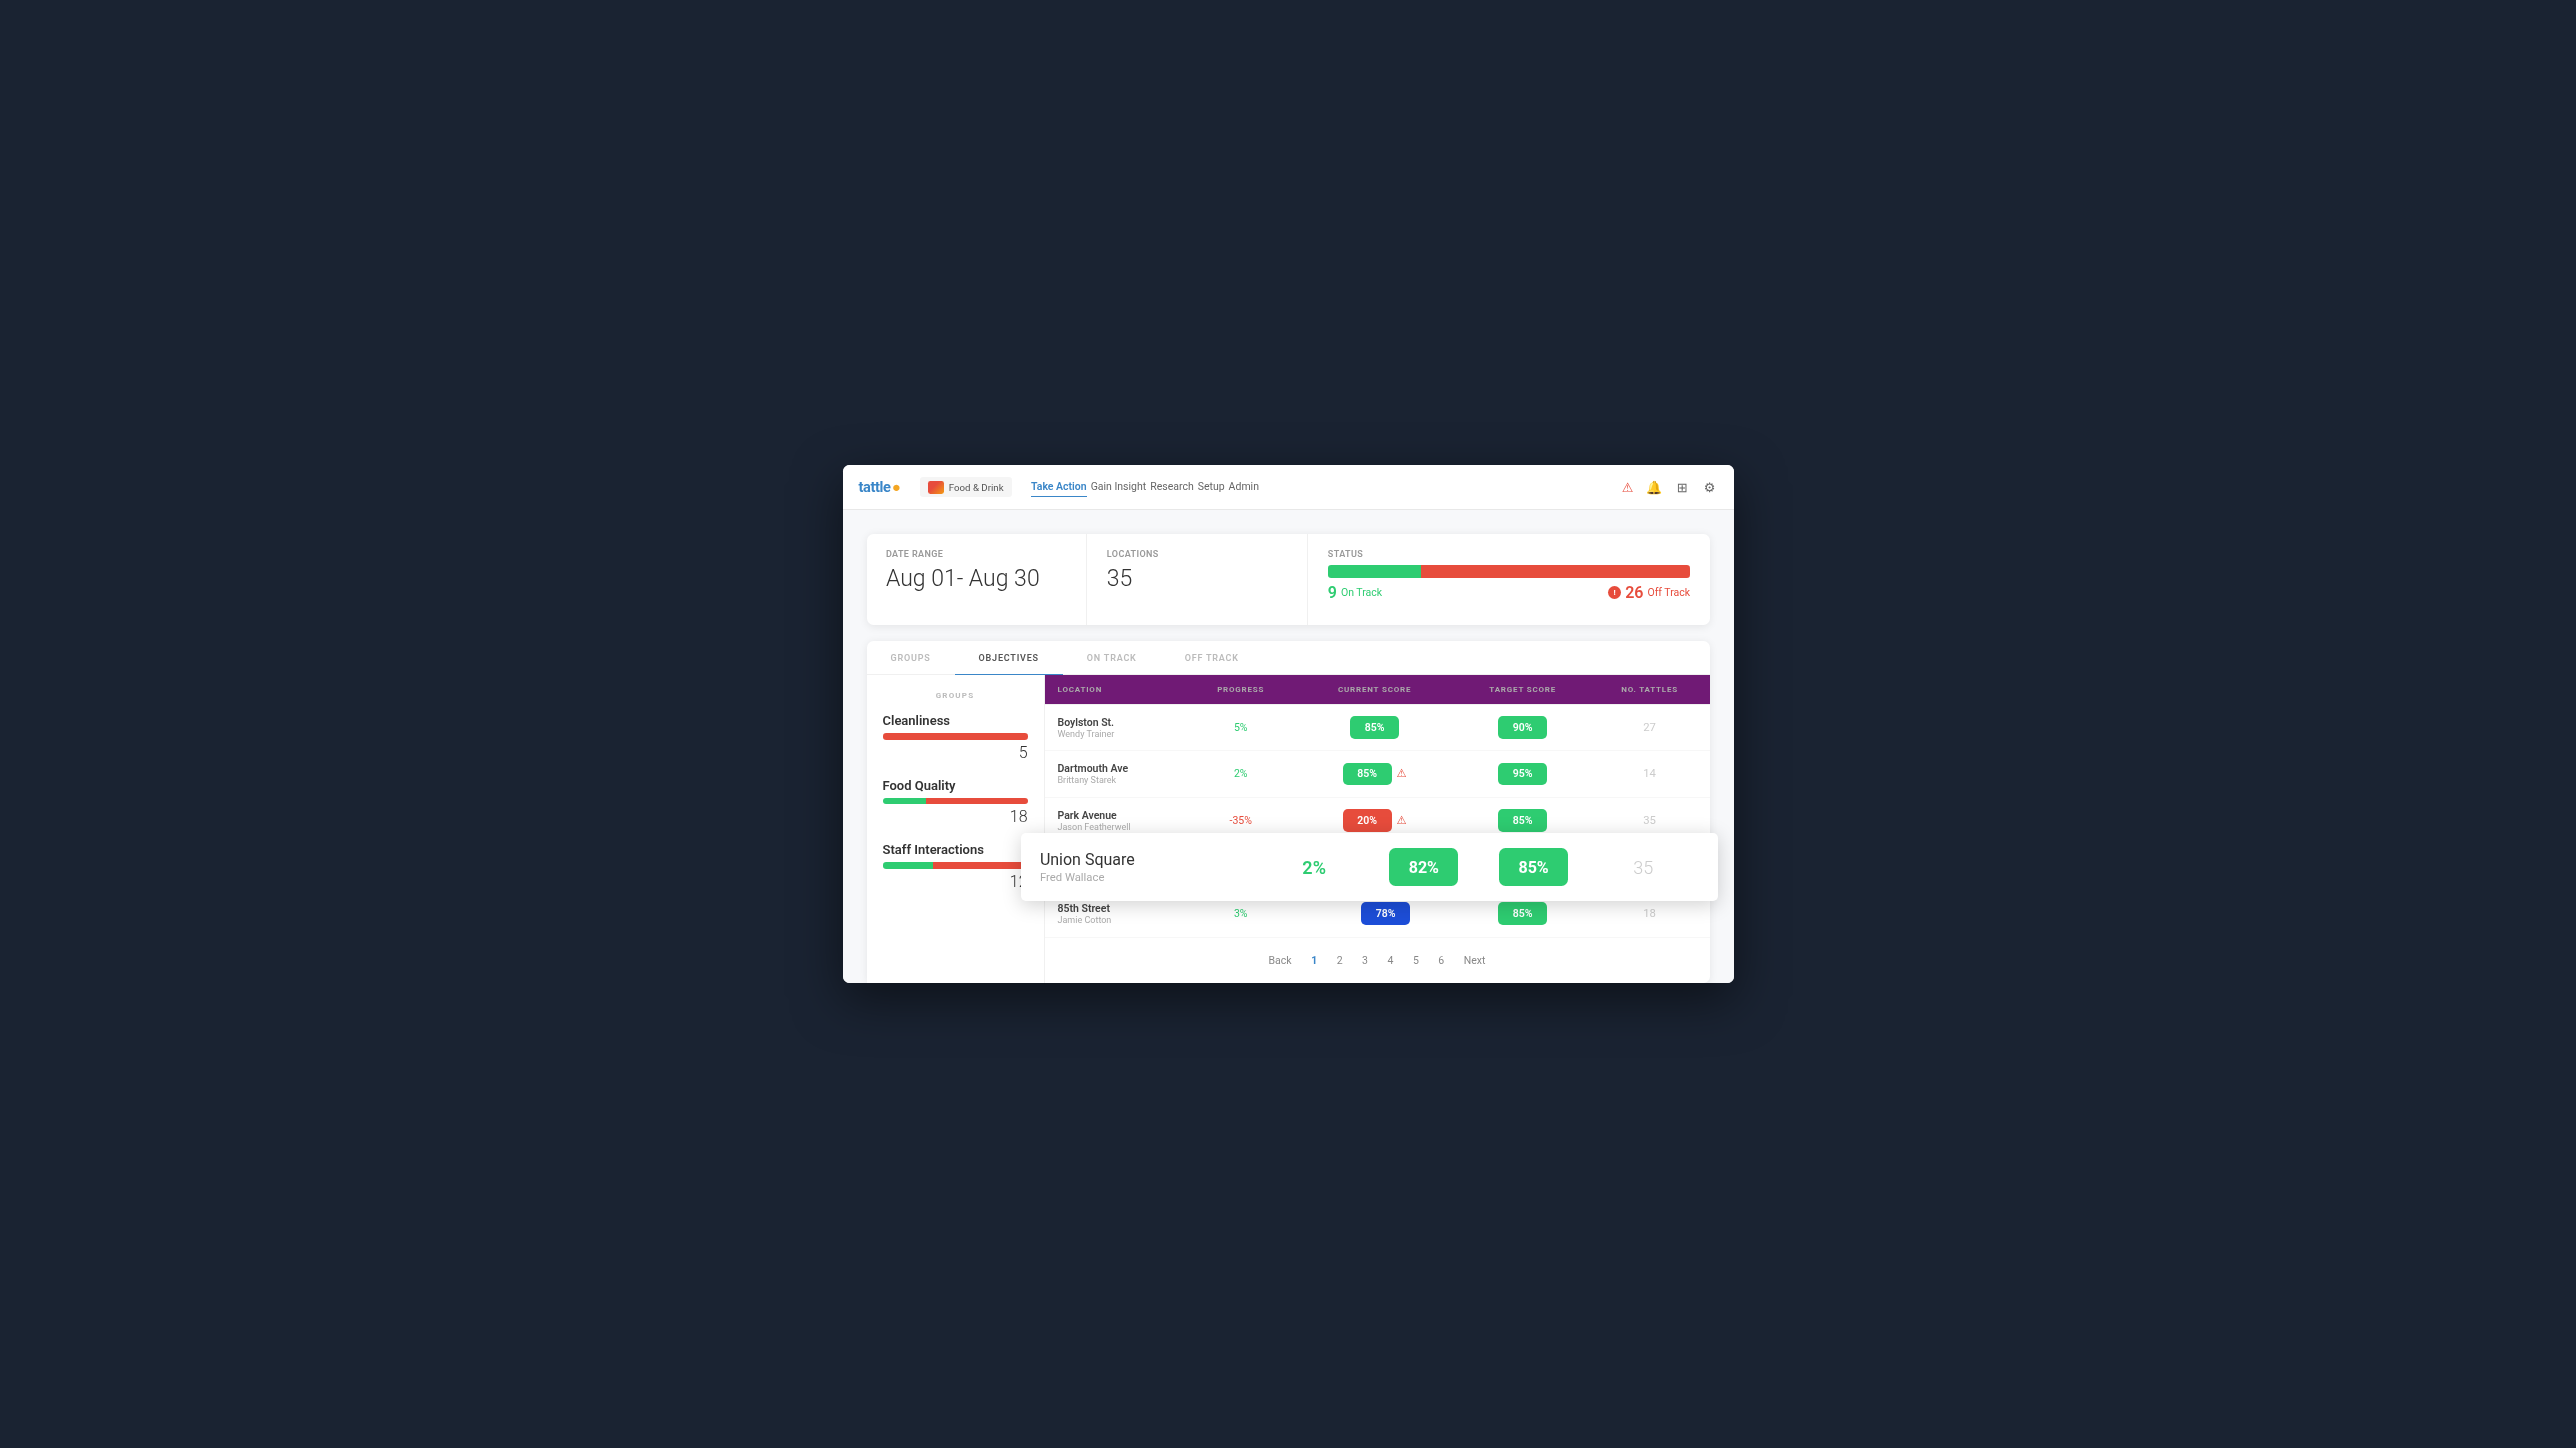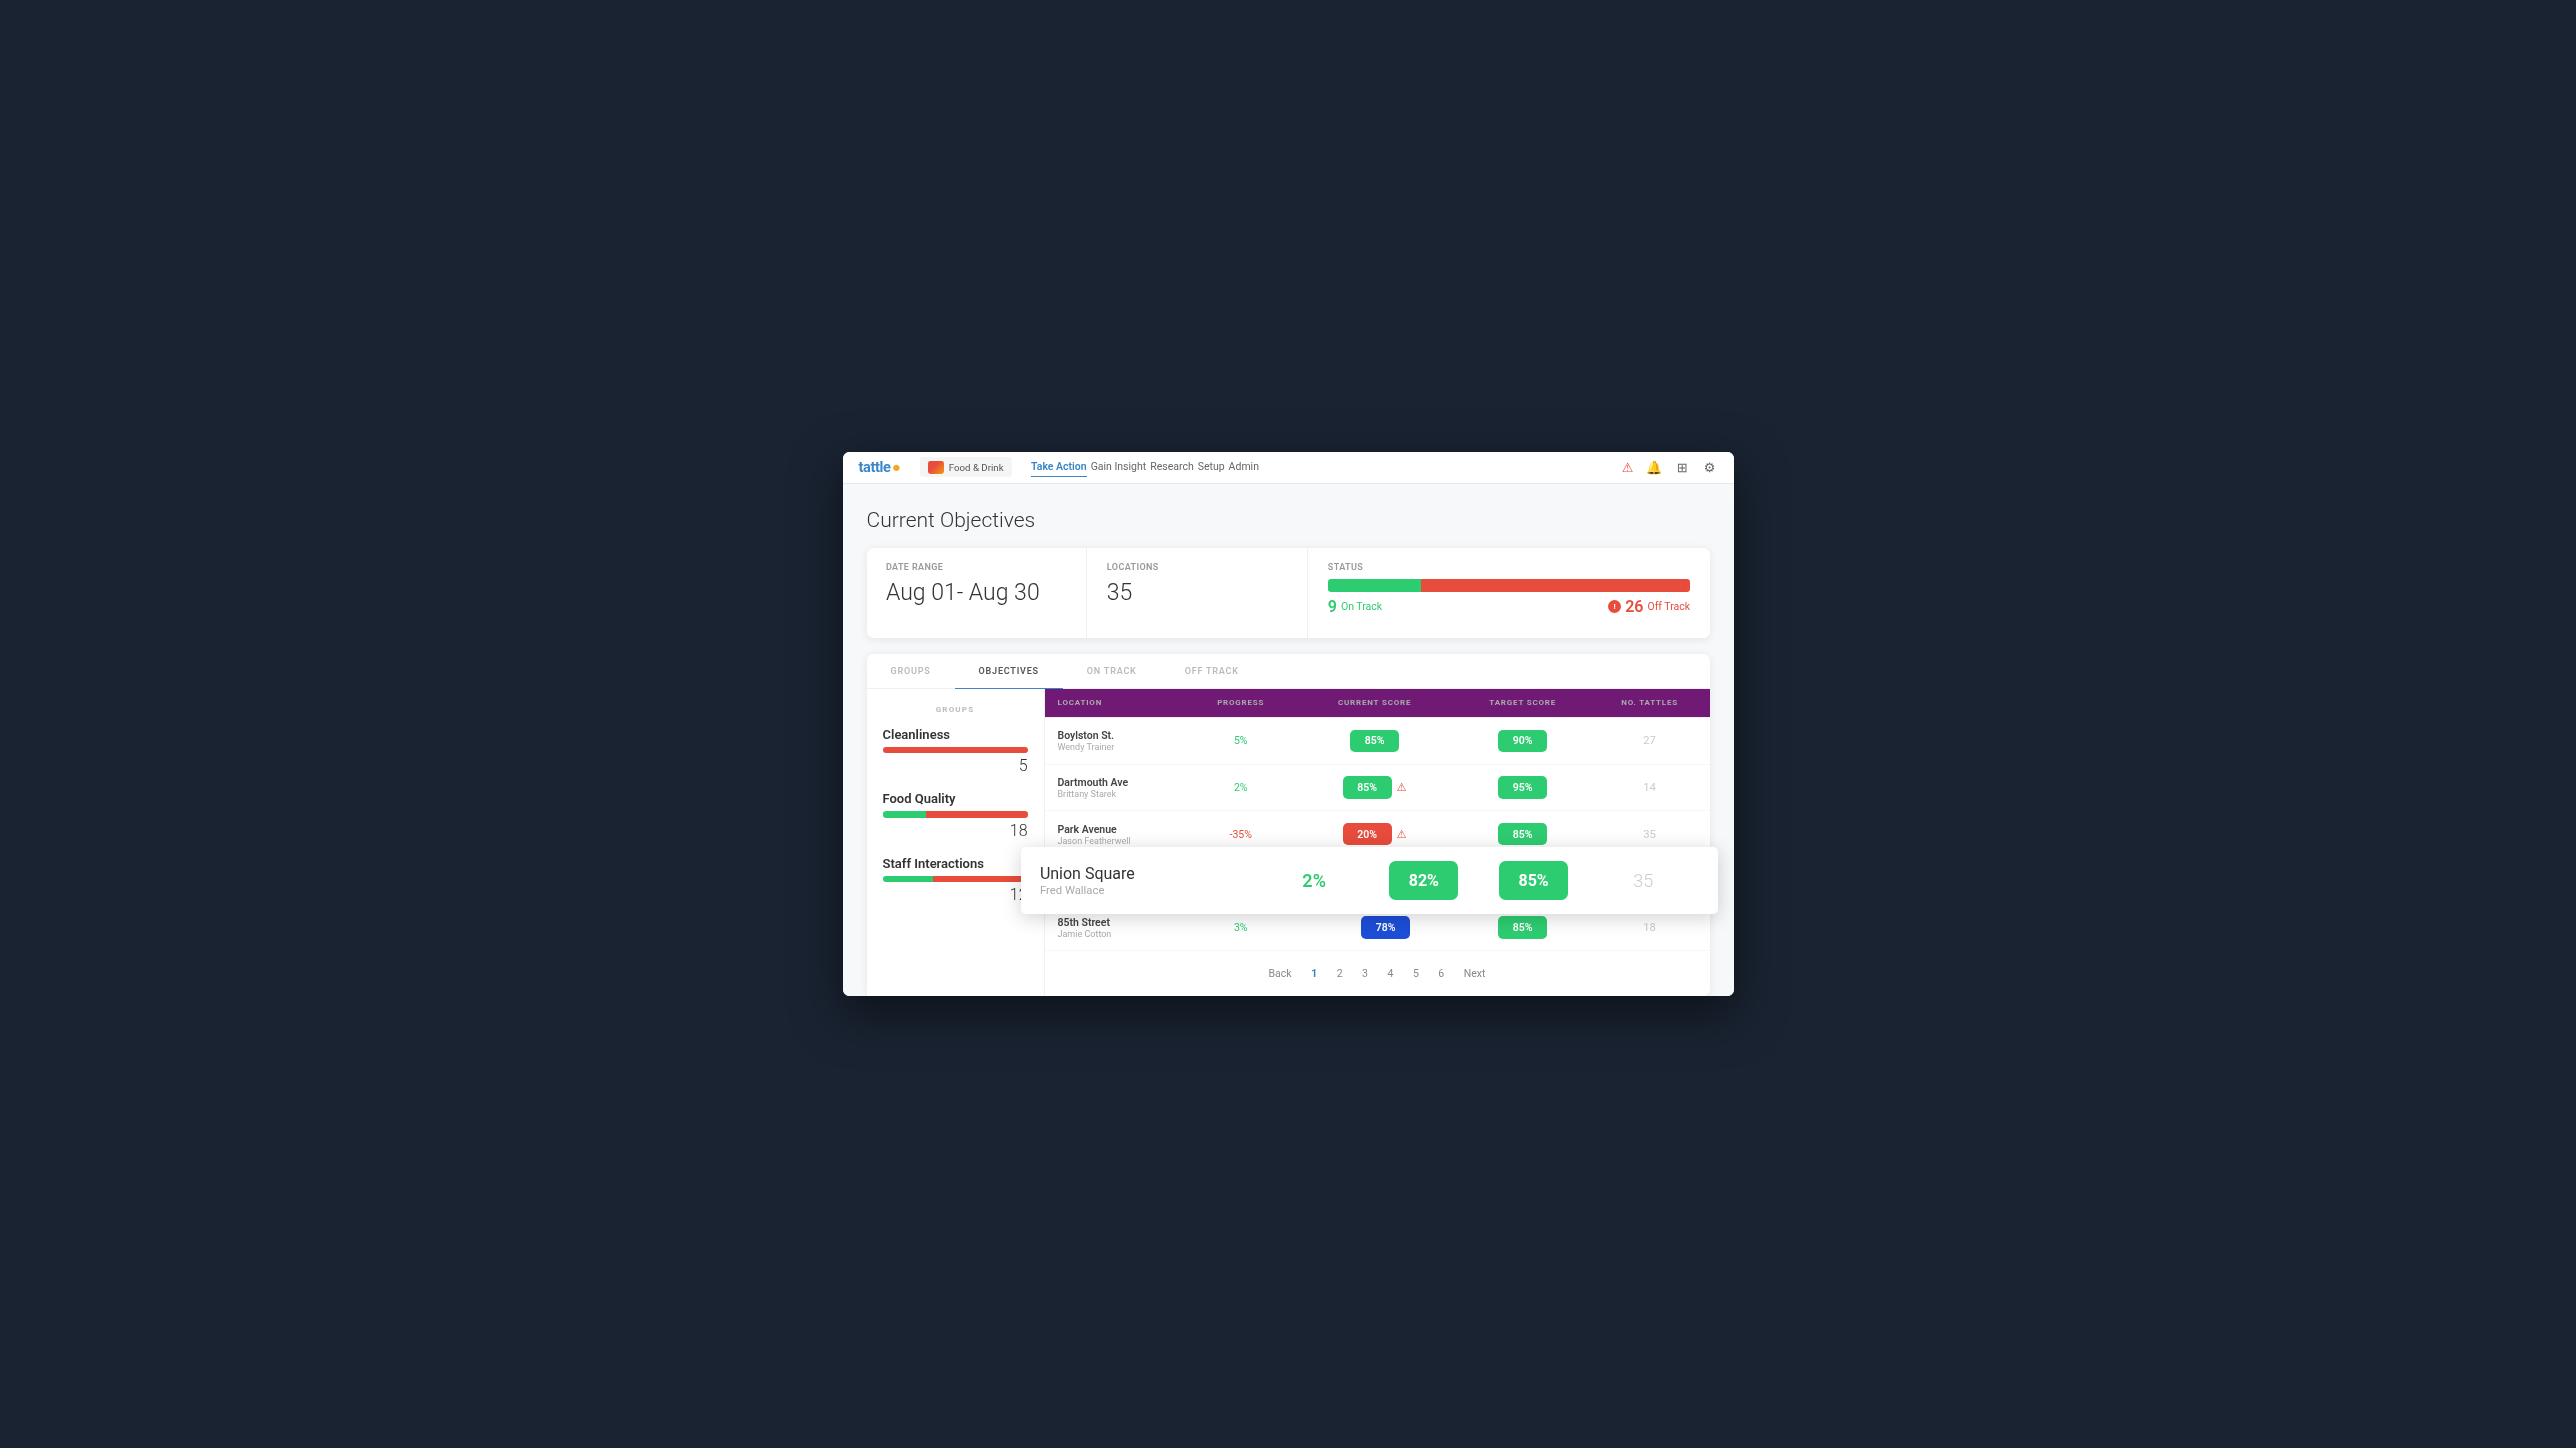--- a/index.html
+++ b/index.html
@@ -20,21 +20,21 @@
       border-radius: 6.5px;
       overflow: hidden;
       box-shadow: 0 16px 49px rgba(0,0,0,0.5);
     }
 
     
     .nav-bar {
       display: flex;
       align-items: center;
       padding: 0 16px;
-      height: 32px;
+      height: 45px;
       background: #fff;
       border-bottom: 0.8px solid #e8e8e8;
       gap: 19.4px;
     }
     .logo {
       font-size: 14.6px;
       font-weight: 700;
       color: #3a86c8;
       letter-spacing: -0.4px;
       display: flex;
@@ -440,21 +440,20 @@
     </div>
     <div class="nav-icons">
       <div class="nav-icon alert">⚠</div>
       <div class="nav-icon">🔔</div>
       <div class="nav-icon">⊞</div>
       <div class="nav-icon">⚙</div>
     </div>
   </div>
 
   <div class="main-content">
-    <h1 class="page-title">Current Objectives</h1>
 
     <div class="summary-cards">
       <div class="summary-card">
         <div class="summary-label">Date Range</div>
         <div class="summary-value">Aug 01- Aug 30</div>
       </div>
       <div class="summary-card">
         <div class="summary-label">Locations</div>
         <div class="summary-value">35</div>
       </div>

